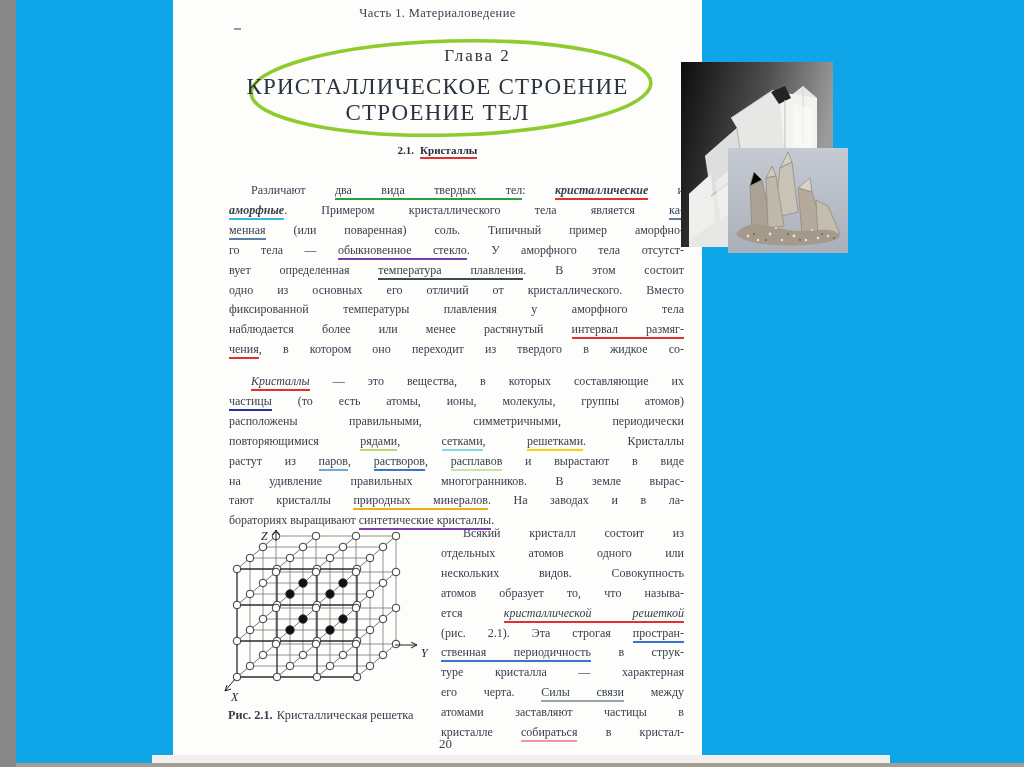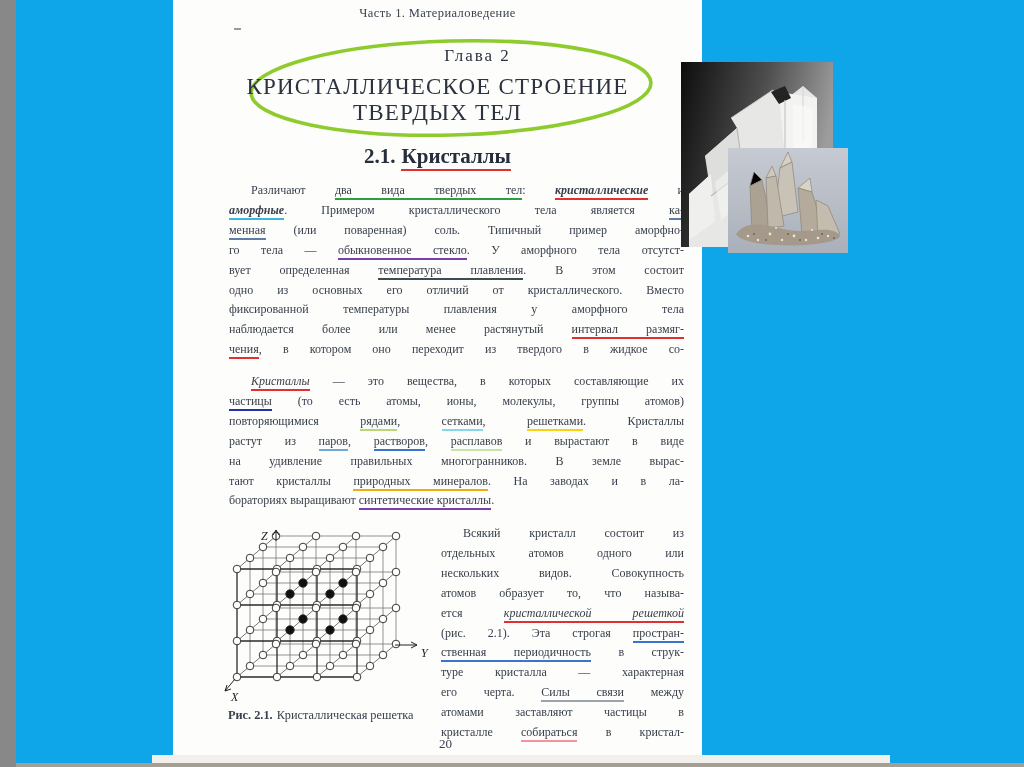--- a/index.html
+++ b/index.html
@@ -11,21 +11,21 @@
 
   .running-header{position:absolute;left:0;top:6px;width:100%;text-align:center;
                   font-size:12.5px;color:#3c4450;letter-spacing:.4px;}
   .stray{position:absolute;left:61px;top:28px;width:7px;height:2px;background:#9a9a9a;}
   .ellipse-svg{position:absolute;left:72px;top:36px;width:412px;height:104px;}
   .chapter-label{position:absolute;left:0;top:46px;width:100%;text-align:center;
                  font-size:17px;letter-spacing:2px;color:#2b3240;padding-left:40px;}
   .chapter-title{position:absolute;left:0;top:74px;width:100%;text-align:center;
                  font-size:23px;line-height:26px;letter-spacing:1.2px;color:#2b3240;}
   .section-heading{position:absolute;left:0;top:144px;width:100%;text-align:center;
-                   font-size:21px;font-weight:bold;color:#262e3c;}
+                   font-size:11px;font-weight:bold;color:#262e3c;}
   .section-heading .num{margin-right:6px;}
   .sec-ul{padding-bottom:1px;}
 
   .para{position:absolute;}
   .p1{left:56px;top:181px;width:455px;}
   .p2{left:56px;top:372px;width:455px;}
   .p3{left:268px;top:524px;width:243px;}
   .tline{font-size:12px;line-height:19.9px;color:#39404d;
          text-align:justify;text-align-last:justify;}
   .tline-left{text-align-last:left;}
@@ -51,41 +51,42 @@
     <div class="running-header">Часть 1. Материаловедение</div>
     <div class="stray"></div>
 
     <svg class="ellipse-svg" viewBox="0 0 412 104">
       <ellipse cx="206" cy="52" rx="200" ry="47" fill="none" stroke="#8ecb2d" stroke-width="3.6" transform="rotate(-1.5 206 52)"></ellipse>
     </svg>
 
     <div class="chapter-label">Глава 2</div>
     <div class="chapter-title">
       <div>КРИСТАЛЛИЧЕСКОЕ СТРОЕНИЕ</div>
-      <div>ТВЕРДЫХ ТЕЛ</div>
+      <div>СТРОЕНИЕ ТЕЛ</div>
     </div>
 
     <div class="section-heading">
       <span class="num">2.1.</span><span class="sec-ul" style="border-bottom: 2px solid rgb(224, 48, 48);">Кристаллы</span>
     </div>
 
     <div class="para p1">
         <div class="tline tindent"><span>Различают </span><span class="useg" style="border-bottom: 2px solid rgb(46, 158, 64);">два вида твердых тел</span><span>: </span><span class="useg" style="font-weight: bold; font-style: italic; border-bottom: 2px solid rgb(224, 48, 48);">кристаллические</span><span> и</span></div>
         <div class="tline"><span class="useg" style="font-weight: bold; font-style: italic; border-bottom: 2px solid rgb(56, 184, 220);">аморфные</span><span>. Примером кристаллического тела является </span><span class="useg" style="border-bottom: 2px solid rgb(92, 126, 168);">ка-</span></div>
         <div class="tline"><span class="useg" style="border-bottom: 2px solid rgb(92, 126, 168);">менная</span><span> (или поваренная) соль. Типичный пример аморфно-</span></div>
         <div class="tline"><span>го тела — </span><span class="useg" style="border-bottom: 2px solid rgb(124, 63, 174);">обыкновенное стекло</span><span>. У аморфного тела отсутст-</span></div>
         <div class="tline"><span>вует определенная </span><span class="useg" style="border-bottom: 2px solid rgb(60, 76, 80);">температура плавления</span><span>. В этом состоит</span></div>
         <div class="tline"><span>одно из основных его отличий от кристаллического. Вместо</span></div>
         <div class="tline"><span>фиксированной температуры плавления у аморфного тела</span></div>
         <div class="tline"><span>наблюдается более или менее растянутый </span><span class="useg" style="border-bottom: 2px solid rgb(224, 48, 48);">интервал размяг-</span></div>
         <div class="tline"><span class="useg" style="border-bottom: 2px solid rgb(224, 48, 48);">чения</span><span>, в котором оно переходит из твердого в жидкое со-</span></div>
       </div>
     <div class="para p2">
         <div class="tline tindent"><span class="useg" style="font-style: italic; border-bottom: 2px solid rgb(224, 48, 48);">Кристаллы</span><span> — это вещества, в которых составляющие их</span></div>
         <div class="tline"><span class="useg" style="border-bottom: 2px solid rgb(34, 51, 168);">частицы</span><span> (то есть атомы, ионы, молекулы, группы атомов)</span></div>
+        <div class="tline"><span>расположены правильными, симметричными, периодически</span></div>
         <div class="tline"><span>повторяющимися </span><span class="useg" style="border-bottom: 2px solid rgb(184, 216, 120);">рядами</span><span>, </span><span class="useg" style="border-bottom: 2px solid rgb(132, 216, 232);">сетками</span><span>, </span><span class="useg" style="border-bottom: 2px solid rgb(248, 212, 16);">решетками</span><span>. Кристаллы</span></div>
         <div class="tline"><span>растут из </span><span class="useg" style="border-bottom: 2px solid rgb(114, 168, 216);">паров</span><span>, </span><span class="useg" style="border-bottom: 2px solid rgb(58, 116, 204);">растворов</span><span>, </span><span class="useg" style="border-bottom: 2px solid rgb(198, 228, 168);">расплавов</span><span> и вырастают в виде</span></div>
         <div class="tline"><span>на удивление правильных многогранников. В земле вырас-</span></div>
         <div class="tline"><span>тают кристаллы </span><span class="useg" style="border-bottom: 2px solid rgb(240, 172, 16);">природных минералов</span><span>. На заводах и в ла-</span></div>
         <div class="tline tline-left"><span>бораториях выращивают </span><span class="useg" style="border-bottom: 2px solid rgb(124, 63, 174);">синтетические кристаллы</span><span>.</span></div>
       </div>
     <div class="para p3">
         <div class="tline tindent"><span>Всякий кристалл состоит из</span></div>
         <div class="tline"><span>отдельных атомов одного или</span></div>
         <div class="tline"><span>нескольких видов. Совокупность</span></div>

